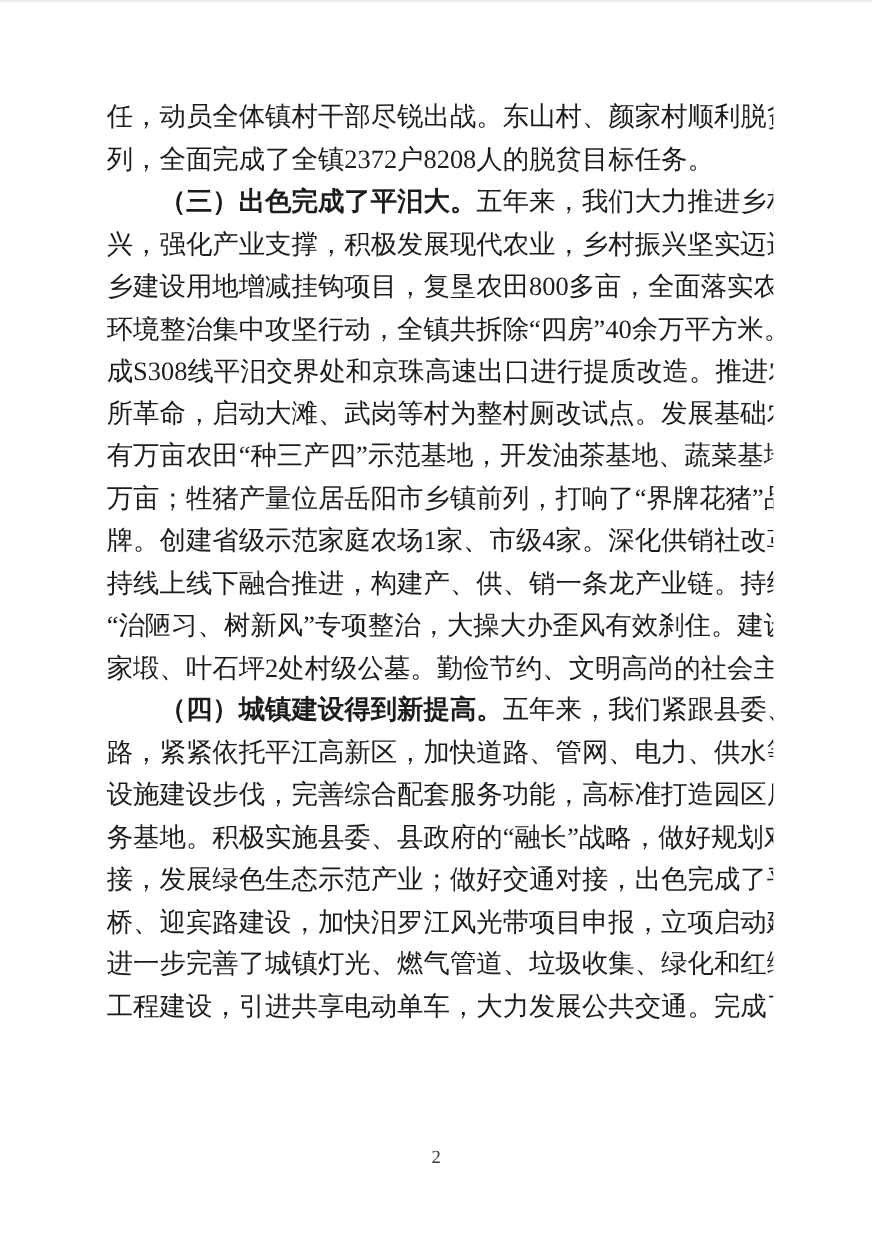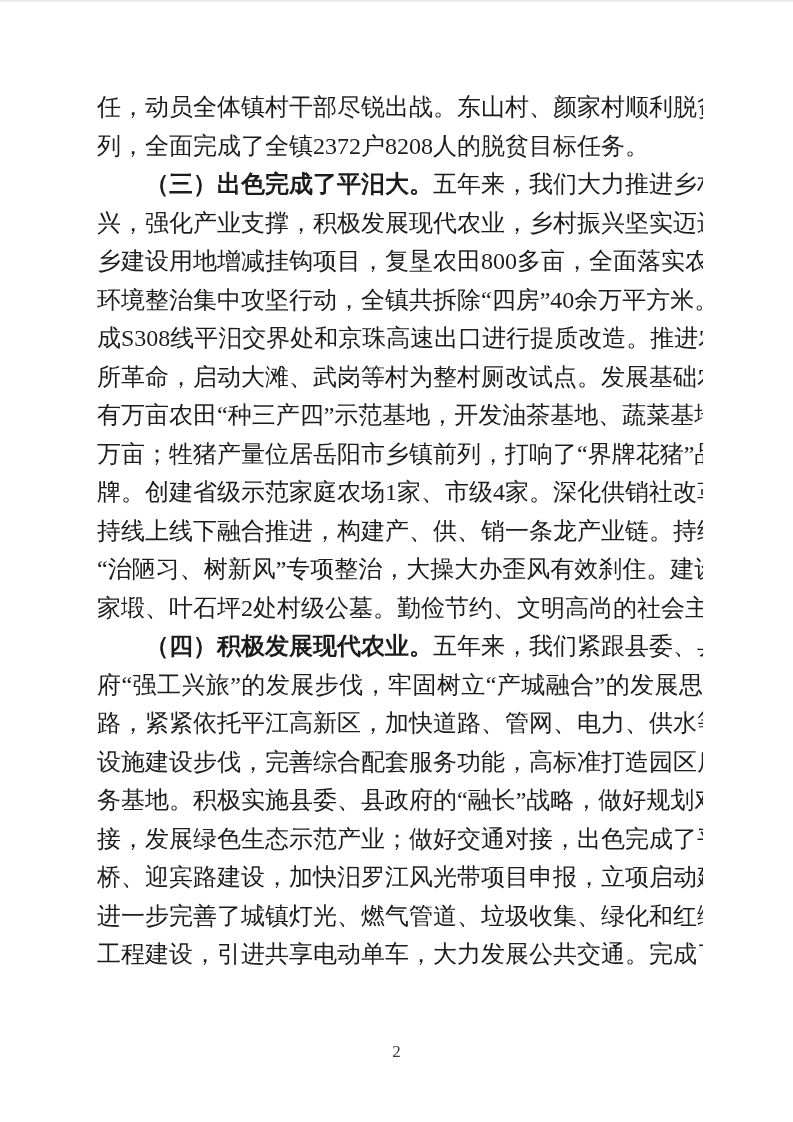--- a/index.html
+++ b/index.html
@@ -69,22 +69,21 @@
       <div class="line"><span>乡建设用地增减挂钩项目，复垦农田800多亩，全面落实农村人居</span></div>
       <div class="line"><span>环境整治集中攻坚行动，全镇共拆除“四房”40余万平方米。完</span></div>
       <div class="line"><span>成S308线平汨交界处和京珠高速出口进行提质改造。推进农村厕</span></div>
       <div class="line"><span>所革命，启动大滩、武岗等村为整村厕改试点。发展基础农业，</span></div>
       <div class="line"><span>有万亩农田“种三产四”示范基地，开发油茶基地、蔬菜基地近</span></div>
       <div class="line"><span>万亩；牲猪产量位居岳阳市乡镇前列，打响了“界牌花猪”品</span></div>
       <div class="line"><span>牌。创建省级示范家庭农场1家、市级4家。深化供销社改革，坚</span></div>
       <div class="line"><span>持线上线下融合推进，构建产、供、销一条龙产业链。持续开展</span></div>
       <div class="line"><span>“治陋习、树新风”专项整治，大操大办歪风有效刹住。建设童</span></div>
       <div class="line"><span>家塅、叶石坪2处村级公墓。勤俭节约、文明高尚的社会主义新风</span></div>
-      <div class="line indent"><span class="bold-head">（四）积极发展现代农业。</span><span>五年来，我们紧跟县委、县政</span></div>
-      <div class="line"><span>府“强工兴旅”的发展步伐，牢固树立“产城融合”的发展思</span></div>
+      <div class="line indent"><span class="bold-head">（四）城镇建设得到新提高。</span><span>五年来，我们紧跟县委、县政</span></div>
       <div class="line"><span>路，紧紧依托平江高新区，加快道路、管网、电力、供水等基础</span></div>
       <div class="line"><span>设施建设步伐，完善综合配套服务功能，高标准打造园区后勤服</span></div>
       <div class="line"><span>务基地。积极实施县委、县政府的“融长”战略，做好规划对</span></div>
       <div class="line"><span>接，发展绿色生态示范产业；做好交通对接，出色完成了平汨大</span></div>
       <div class="line"><span>桥、迎宾路建设，加快汨罗江风光带项目申报，立项启动建设，</span></div>
       <div class="line"><span>进一步完善了城镇灯光、燃气管道、垃圾收集、绿化和红绿灯等</span></div>
       <div class="line"><span>工程建设，引进共享电动单车，大力发展公共交通。完成了污水</span></div>
     </div>
   <div class="page-number">2</div>
 </div>

